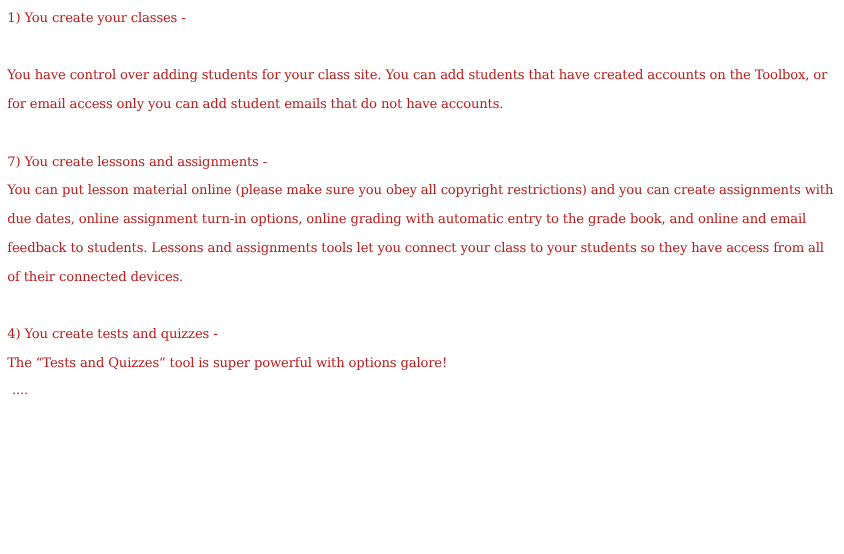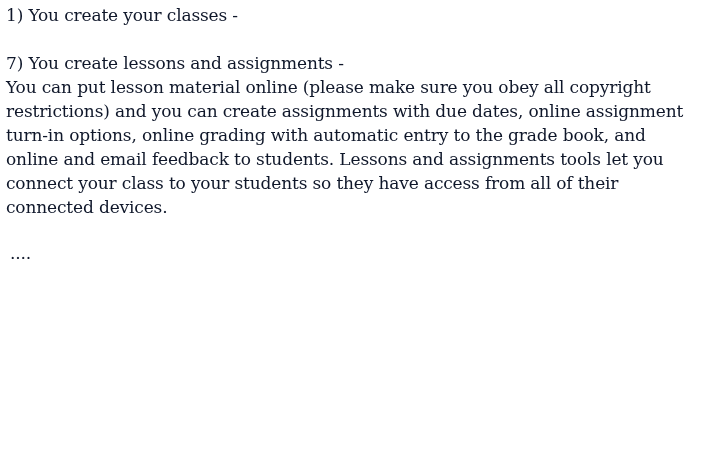--- a/index.html
+++ b/index.html
@@ -8,23 +8,23 @@
       background: #ffffff;
     }
     body {
       width: 703px;
       height: 462px;
       overflow: hidden;
     }
     .doc {
       padding: 3px 6px 0 6px;
       font-family: "DejaVu Serif", "Liberation Serif", serif;
-      font-size: 17px;
+      font-size: 11px;
       line-height: 24px;
-      color: #0f172a;
+      color: #b91c1c;
       letter-spacing: -0.15px;
     }
     .section {
       margin: 0 0 24px 0;
     }
     .heading, .body {
       display: block;
       margin: 0;
     }
     .ellipsis {
@@ -34,21 +34,24 @@
     }
   </style>
 </head>
 <body>
 
 <div class="doc">
   <div class="section">
     <p class="heading">1) You create your classes -</p>
   </div>
   <div class="section">
+    <p class="body">You have control over adding students for your class site.  You can add students that have created accounts on the Toolbox, or for email access only you can add student emails that do not have accounts.</p>
   </div>
   <div class="section">
     <p class="heading">7) You create lessons and assignments -</p>
     <p class="body">You can put lesson material online (please make sure you obey all copyright restrictions) and you can create assignments with due dates, online assignment turn-in options, online grading with automatic entry to the grade book, and online and email feedback to students.  Lessons and assignments tools let you connect your class to your students so they have access from all of their connected devices.</p>
   </div>
   <div class="section" style="margin-bottom:0">
+    <p class="heading">4) You create tests and quizzes -</p>
+    <p class="body">The “Tests and Quizzes” tool is super powerful with options galore!</p>
   </div>
   <span class="ellipsis">....</span>
 </div>
 
 </body></html>

